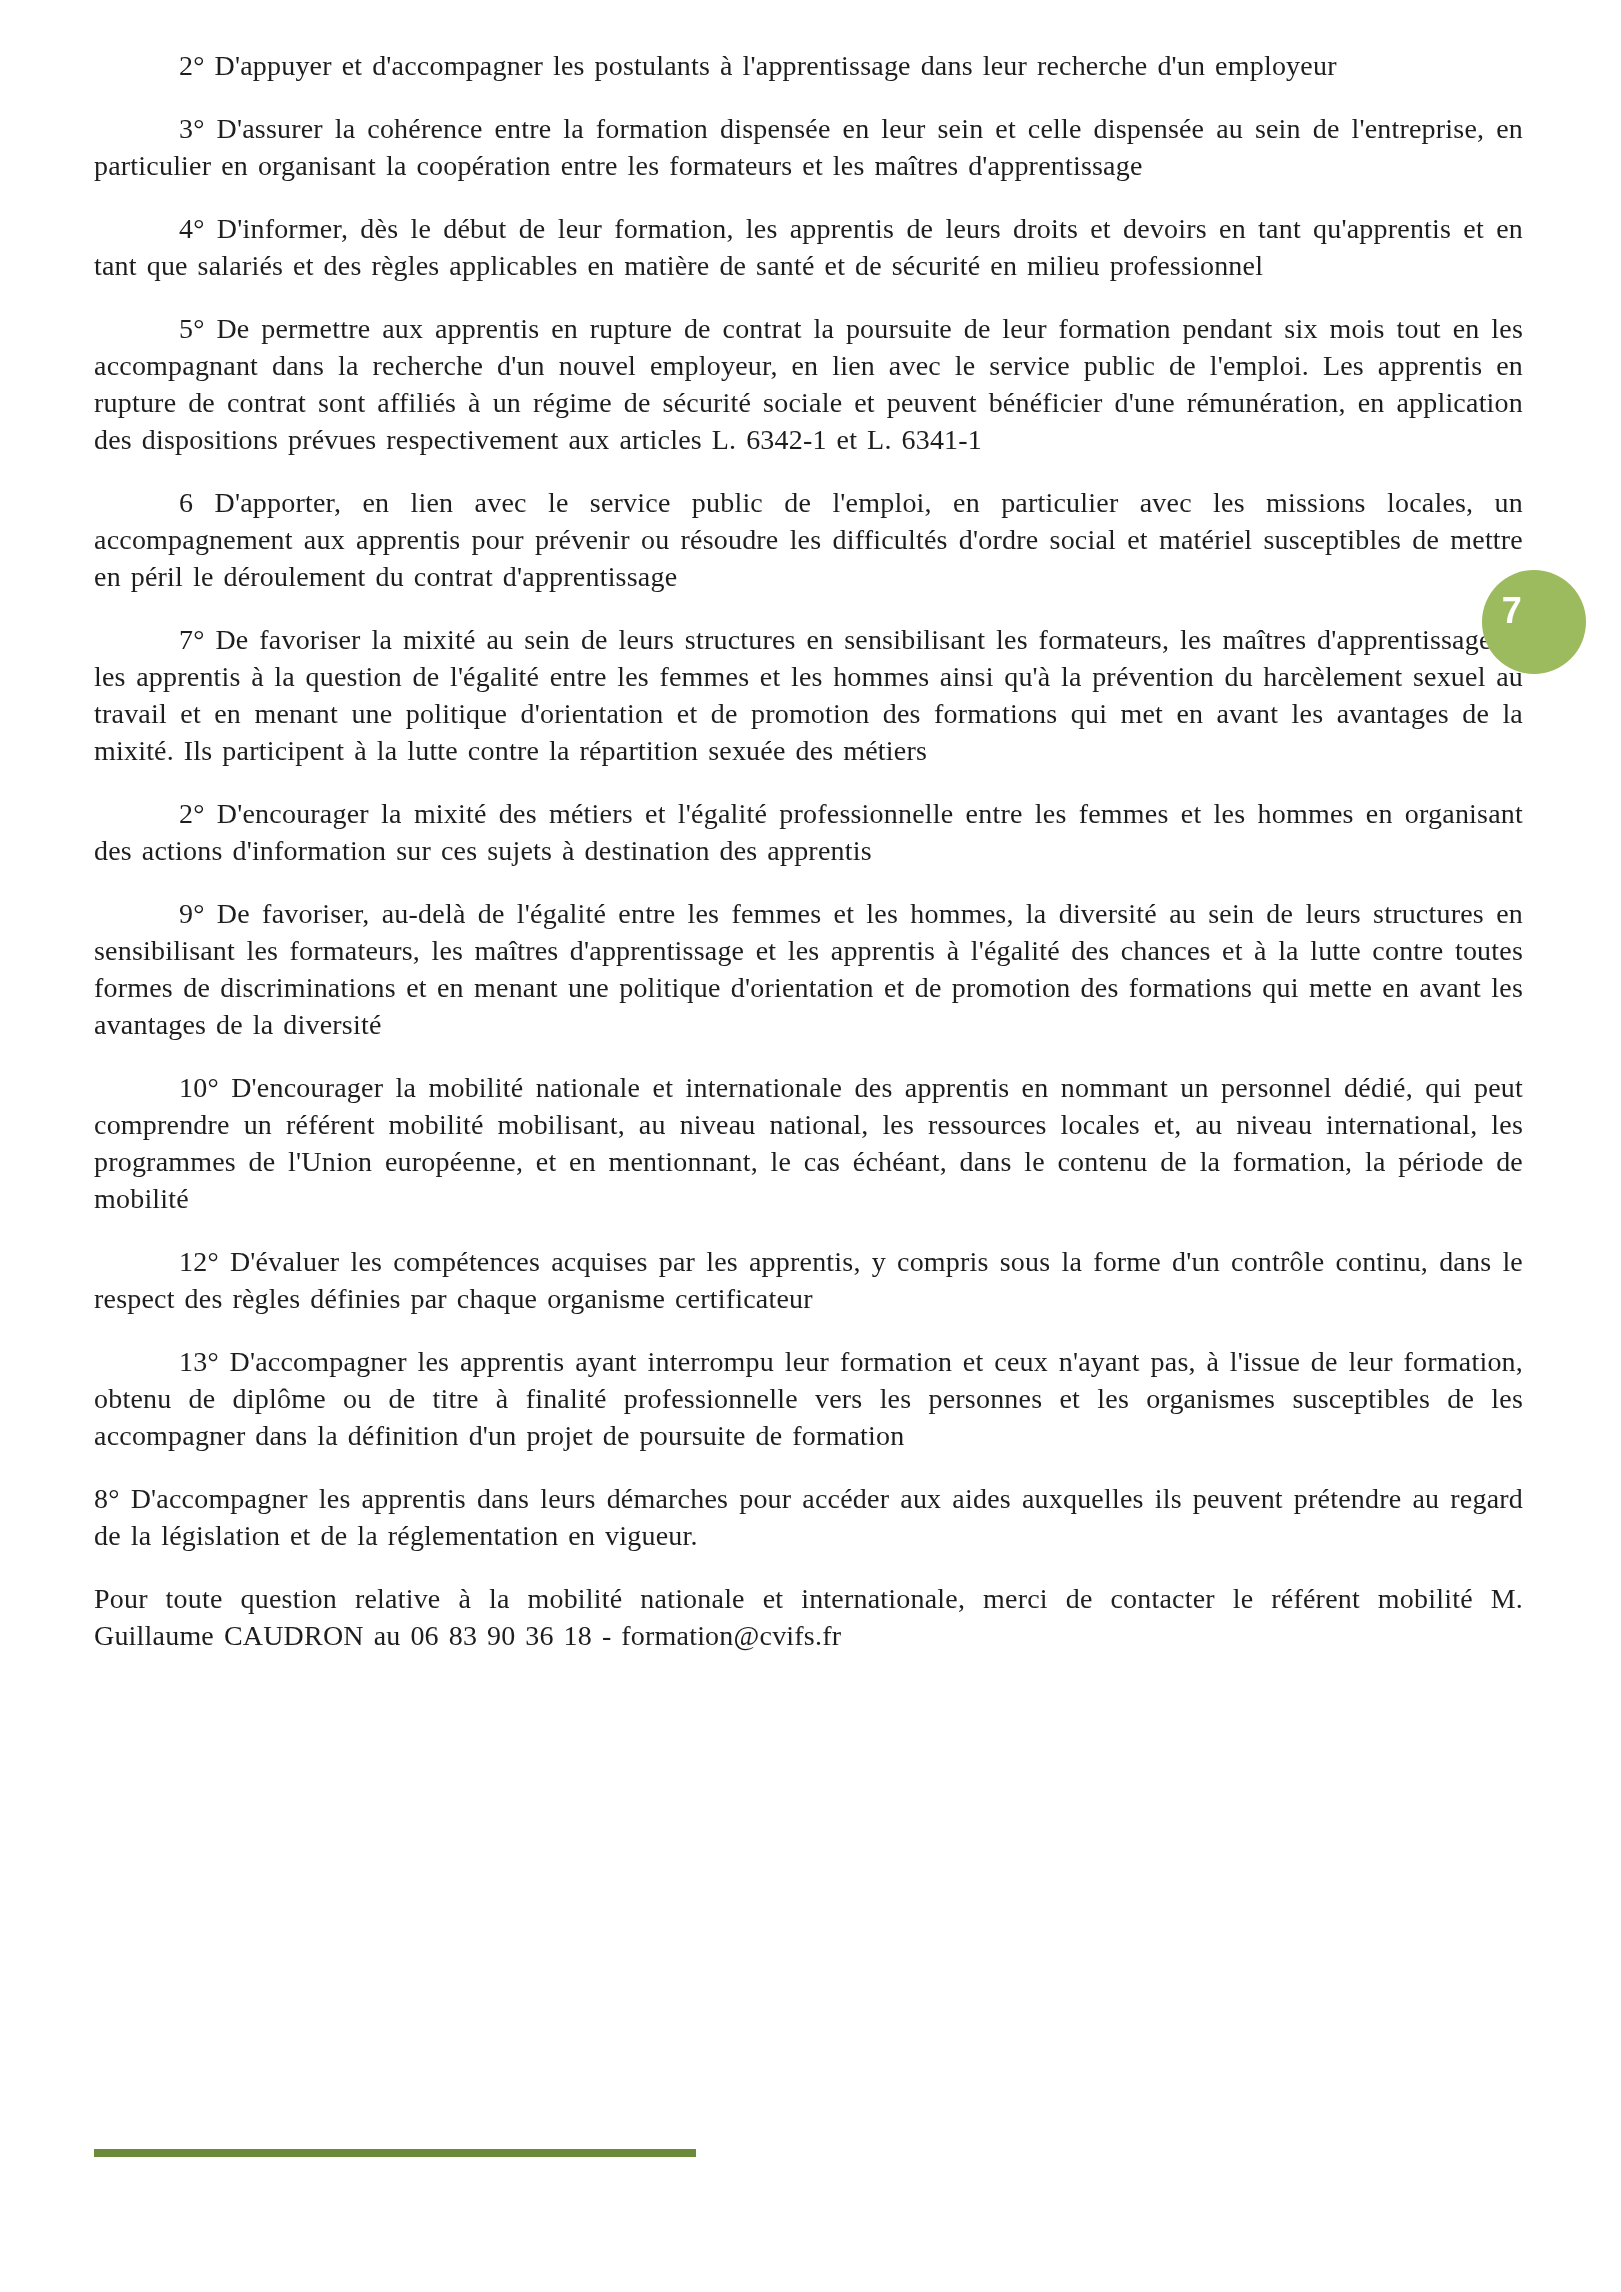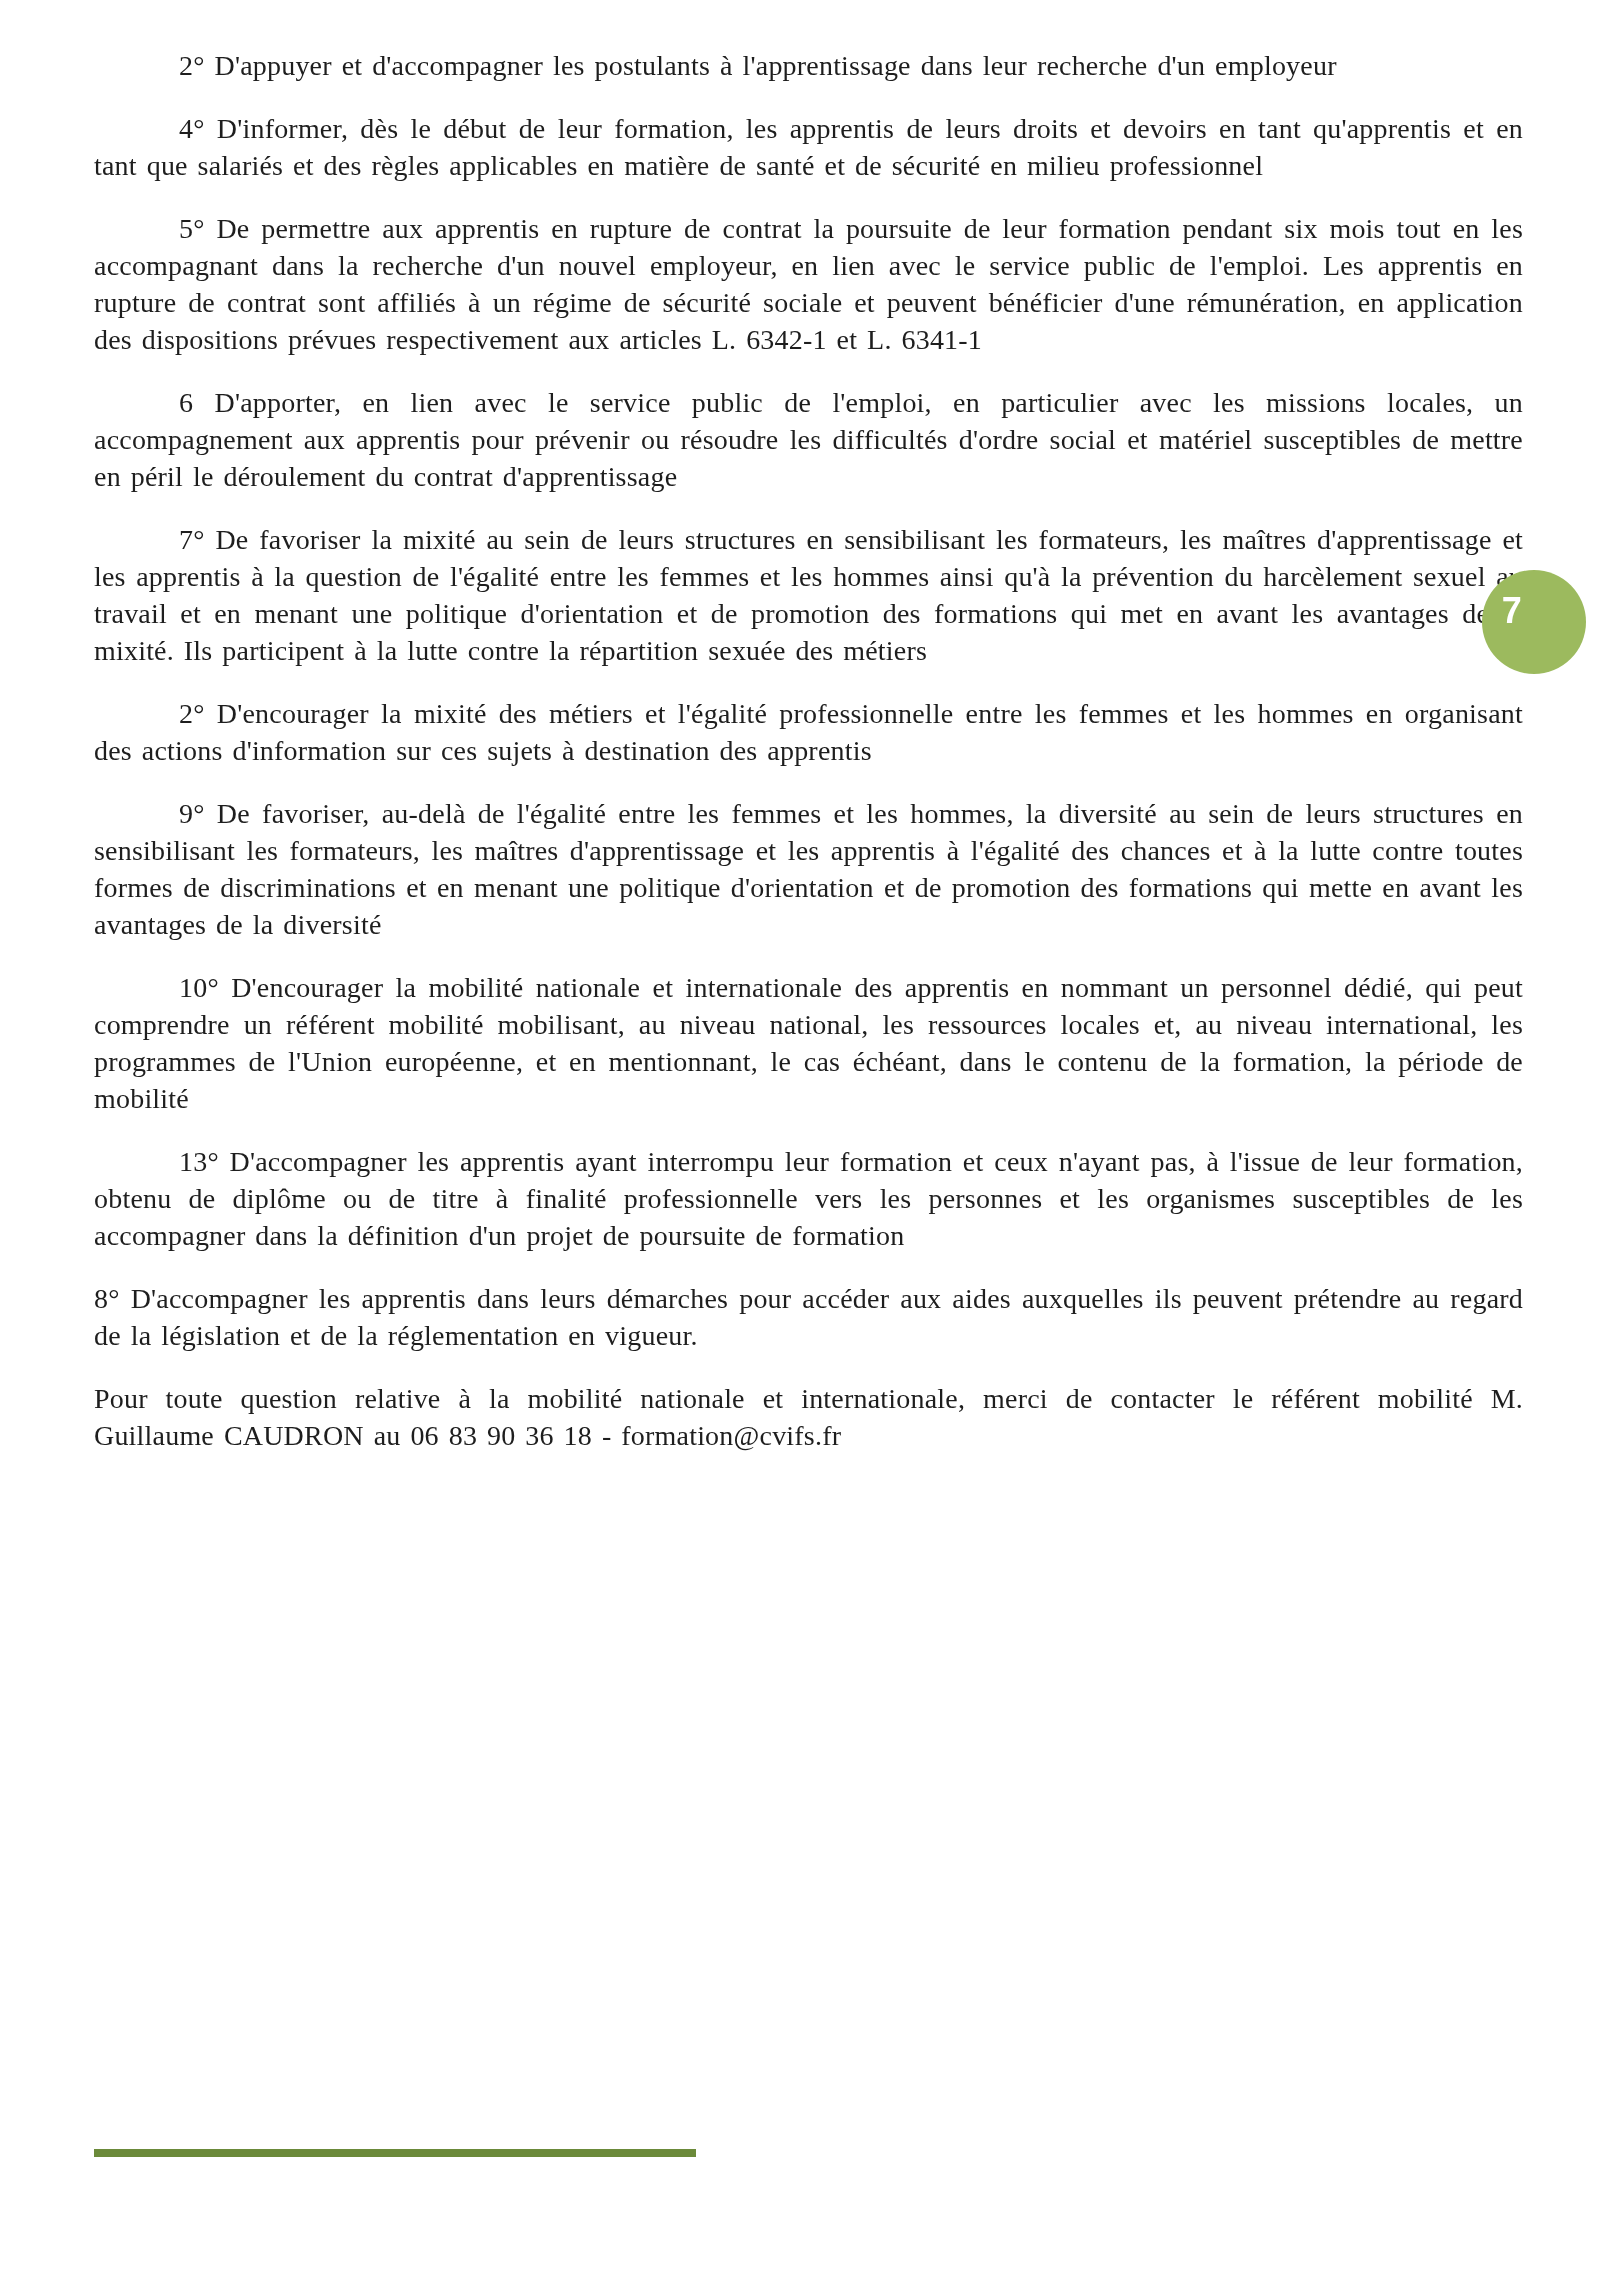--- a/index.html
+++ b/index.html
@@ -61,27 +61,29 @@
     background: #6b8a3a; 
   }
 </style>
 </head>
 <body>
 
 <div class="page">
 
   <main class="content">
     <p class="para indent">2° D'appuyer et d'accompagner les postulants à l'apprentissage dans leur recherche d'un employeur</p>
+    <p class="para indent">3° D'assurer la cohérence entre la formation dispensée en leur sein et celle dispensée au sein de l'entreprise, en particulier en organisant la coopération entre les formateurs et les maîtres d'apprentissage</p>
     <p class="para indent">4° D'informer, dès le début de leur formation, les apprentis de leurs droits et devoirs en tant qu'apprentis et en tant que salariés et des règles applicables en matière de santé et de sécurité en milieu professionnel</p>
     <p class="para indent">5° De permettre aux apprentis en rupture de contrat la poursuite de leur formation pendant six mois tout en les accompagnant dans la recherche d'un nouvel employeur, en lien avec le service public de l'emploi. Les apprentis en rupture de contrat sont affiliés à un régime de sécurité sociale et peuvent bénéficier d'une rémunération, en application des dispositions prévues respectivement aux articles L. 6342-1 et L. 6341-1</p>
     <p class="para indent">6 D'apporter, en lien avec le service public de l'emploi, en particulier avec les missions locales, un accompagnement aux apprentis pour prévenir ou résoudre les difficultés d'ordre social et matériel susceptibles de mettre en péril le déroulement du contrat d'apprentissage</p>
     <p class="para indent">7° De favoriser la mixité au sein de leurs structures en sensibilisant les formateurs, les maîtres d'apprentissage et les apprentis à la question de l'égalité entre les femmes et les hommes ainsi qu'à la prévention du harcèlement sexuel au travail et en menant une politique d'orientation et de promotion des formations qui met en avant les avantages de la mixité. Ils participent à la lutte contre la répartition sexuée des métiers</p>
     <p class="para indent">2° D'encourager la mixité des métiers et l'égalité professionnelle entre les femmes et les hommes en organisant des actions d'information sur ces sujets à destination des apprentis</p>
     <p class="para indent">9° De favoriser, au-delà de l'égalité entre les femmes et les hommes, la diversité au sein de leurs structures en sensibilisant les formateurs, les maîtres d'apprentissage et les apprentis à l'égalité des chances et à la lutte contre toutes formes de discriminations et en menant une politique d'orientation et de promotion des formations qui mette en avant les avantages de la diversité</p>
     <p class="para indent">10° D'encourager la mobilité nationale et internationale des apprentis en nommant un personnel dédié, qui peut comprendre un référent mobilité mobilisant, au niveau national, les ressources locales et, au niveau international, les programmes de l'Union européenne, et en mentionnant, le cas échéant, dans le contenu de la formation, la période de mobilité</p>
+    <p class="para indent">12° D'évaluer les compétences acquises par les apprentis, y compris sous la forme d'un contrôle continu, dans le respect des règles définies par chaque organisme certificateur</p>
     <p class="para indent">13° D'accompagner les apprentis ayant interrompu leur formation et ceux n'ayant pas, à l'issue de leur formation, obtenu de diplôme ou de titre à finalité professionnelle vers les personnes et les organismes susceptibles de les accompagner dans la définition d'un projet de poursuite de formation</p>
     <p class="para">8° D'accompagner les apprentis dans leurs démarches pour accéder aux aides auxquelles ils peuvent prétendre au regard de la législation et de la réglementation en vigueur.</p>
     <p class="para">Pour toute question relative à la mobilité nationale et internationale, merci de contacter le référent mobilité M. Guillaume CAUDRON au 06 83 90 36 18 - formation@cvifs.fr</p>
   </main>
 
   <div class="page-number-badge">
     <span class="page-number">7</span>
   </div>
 
   <div class="footer-bar"></div>

